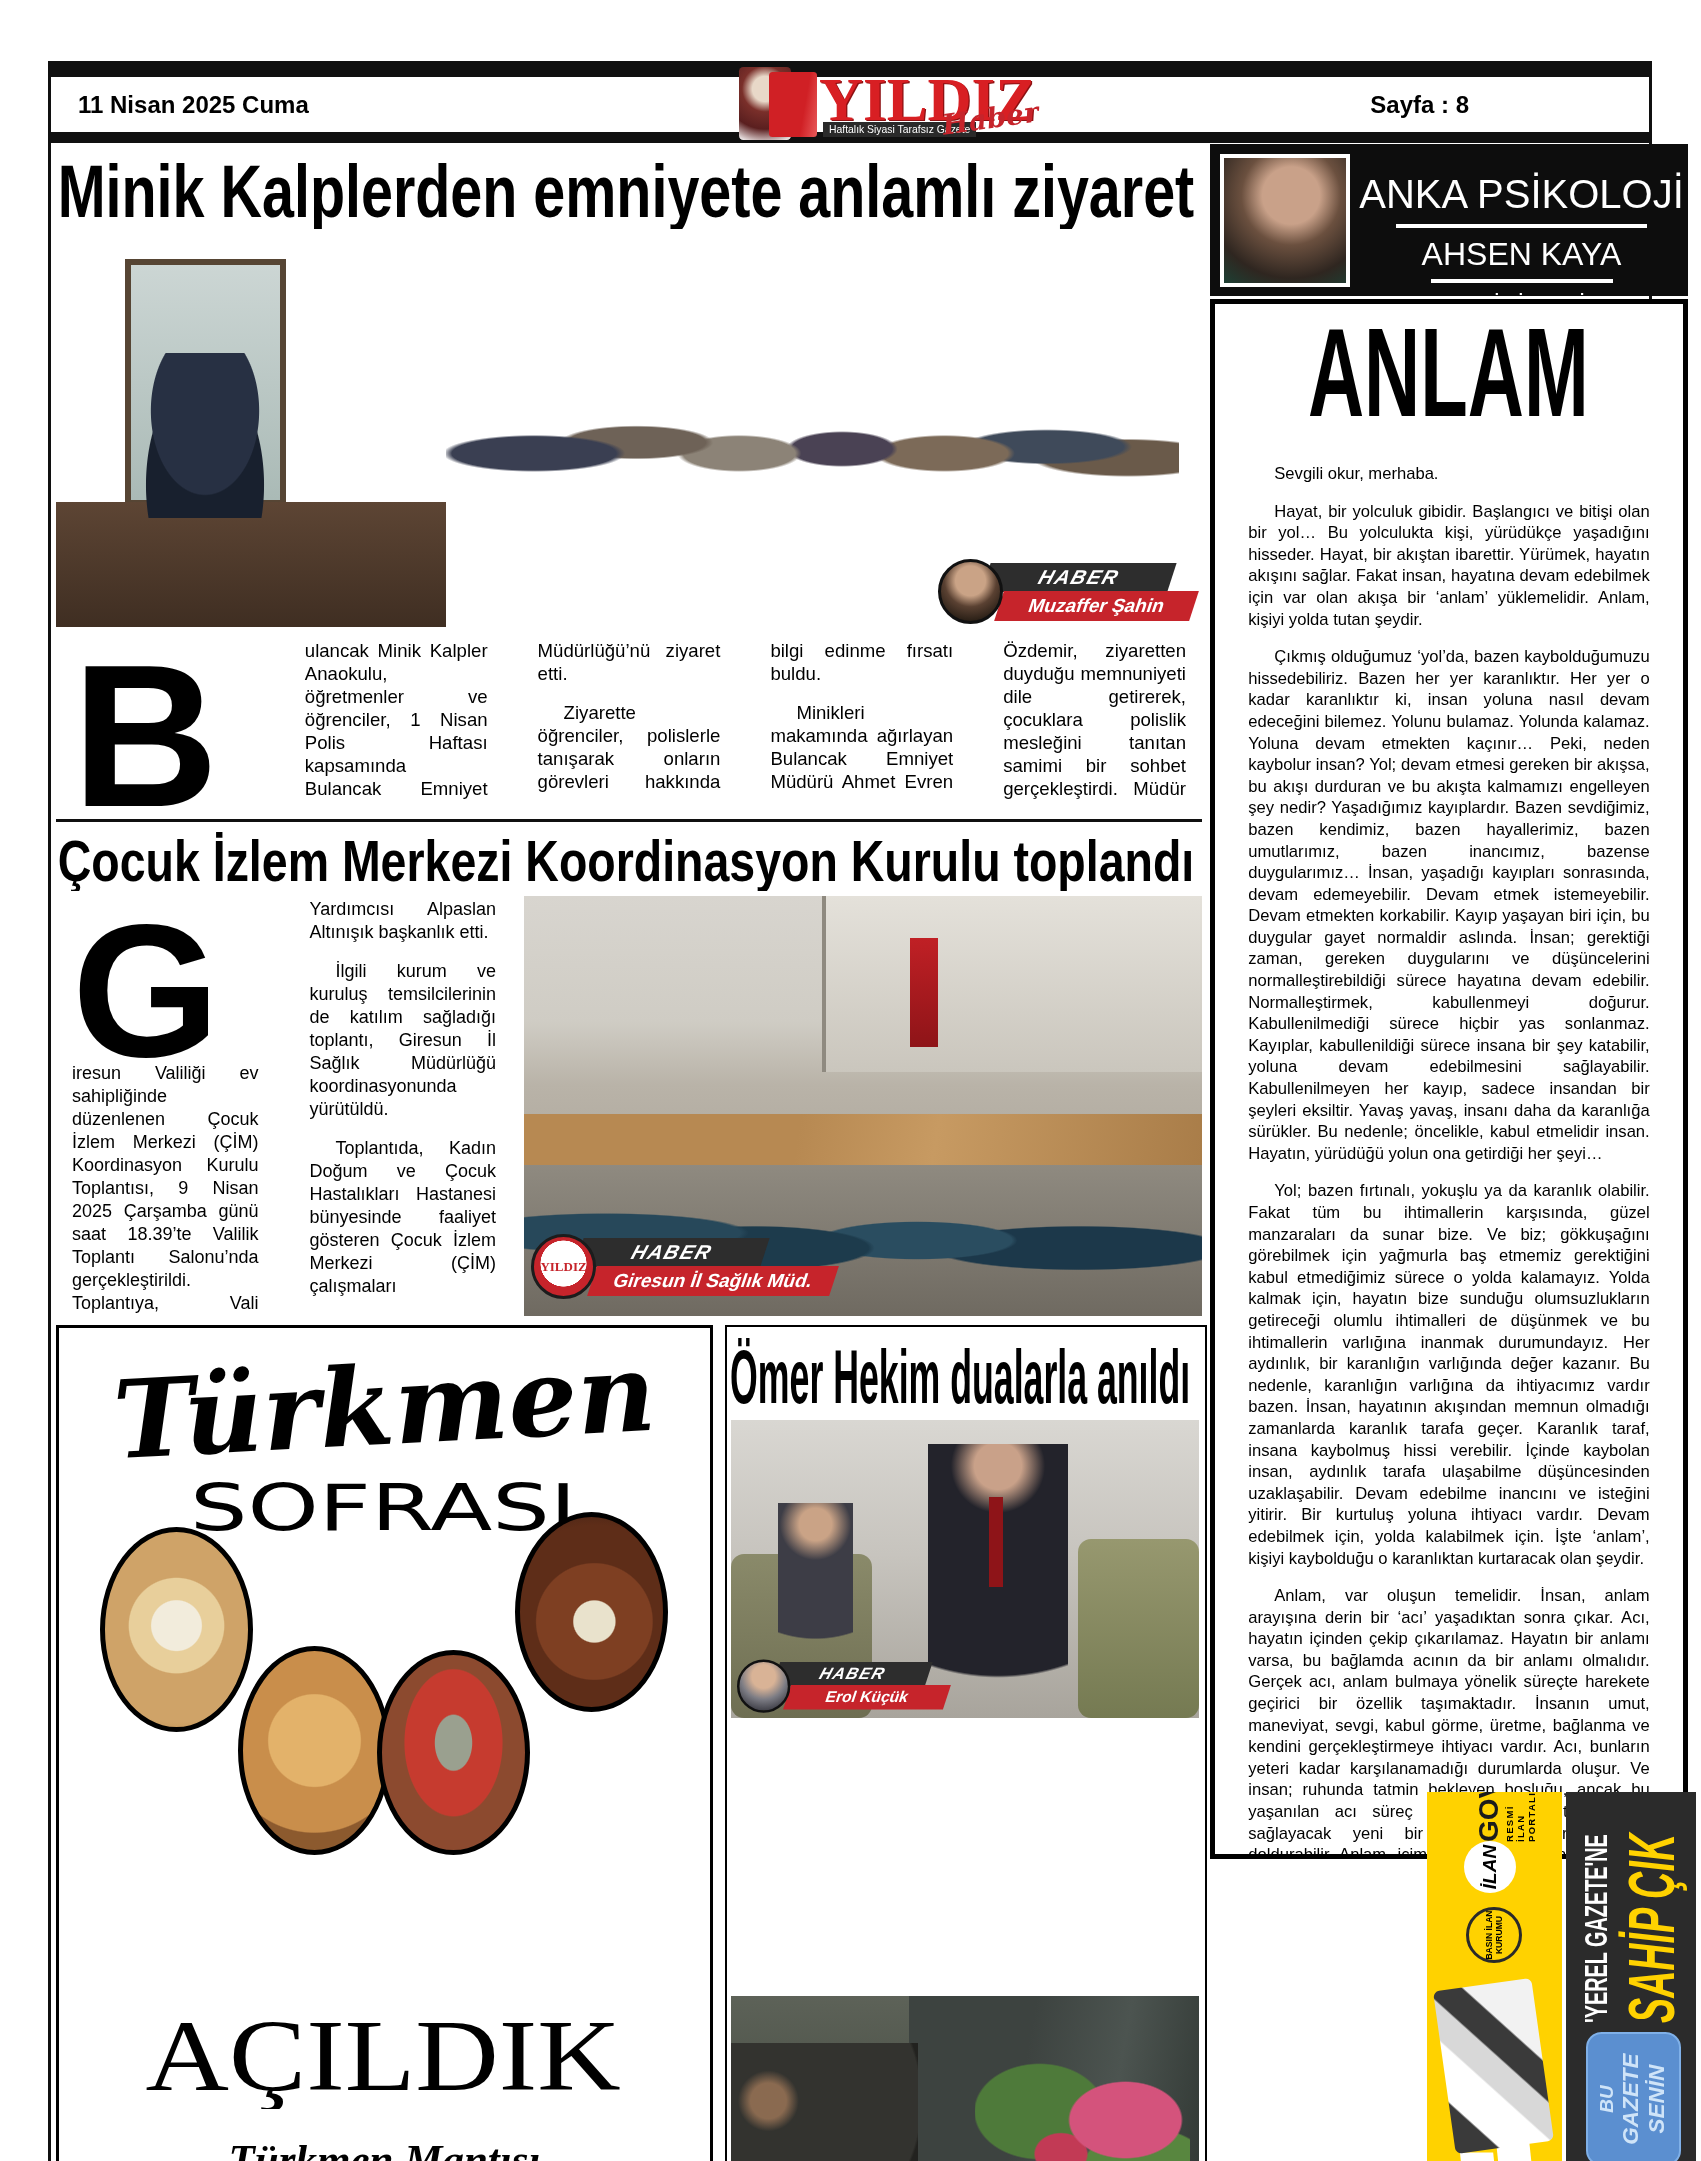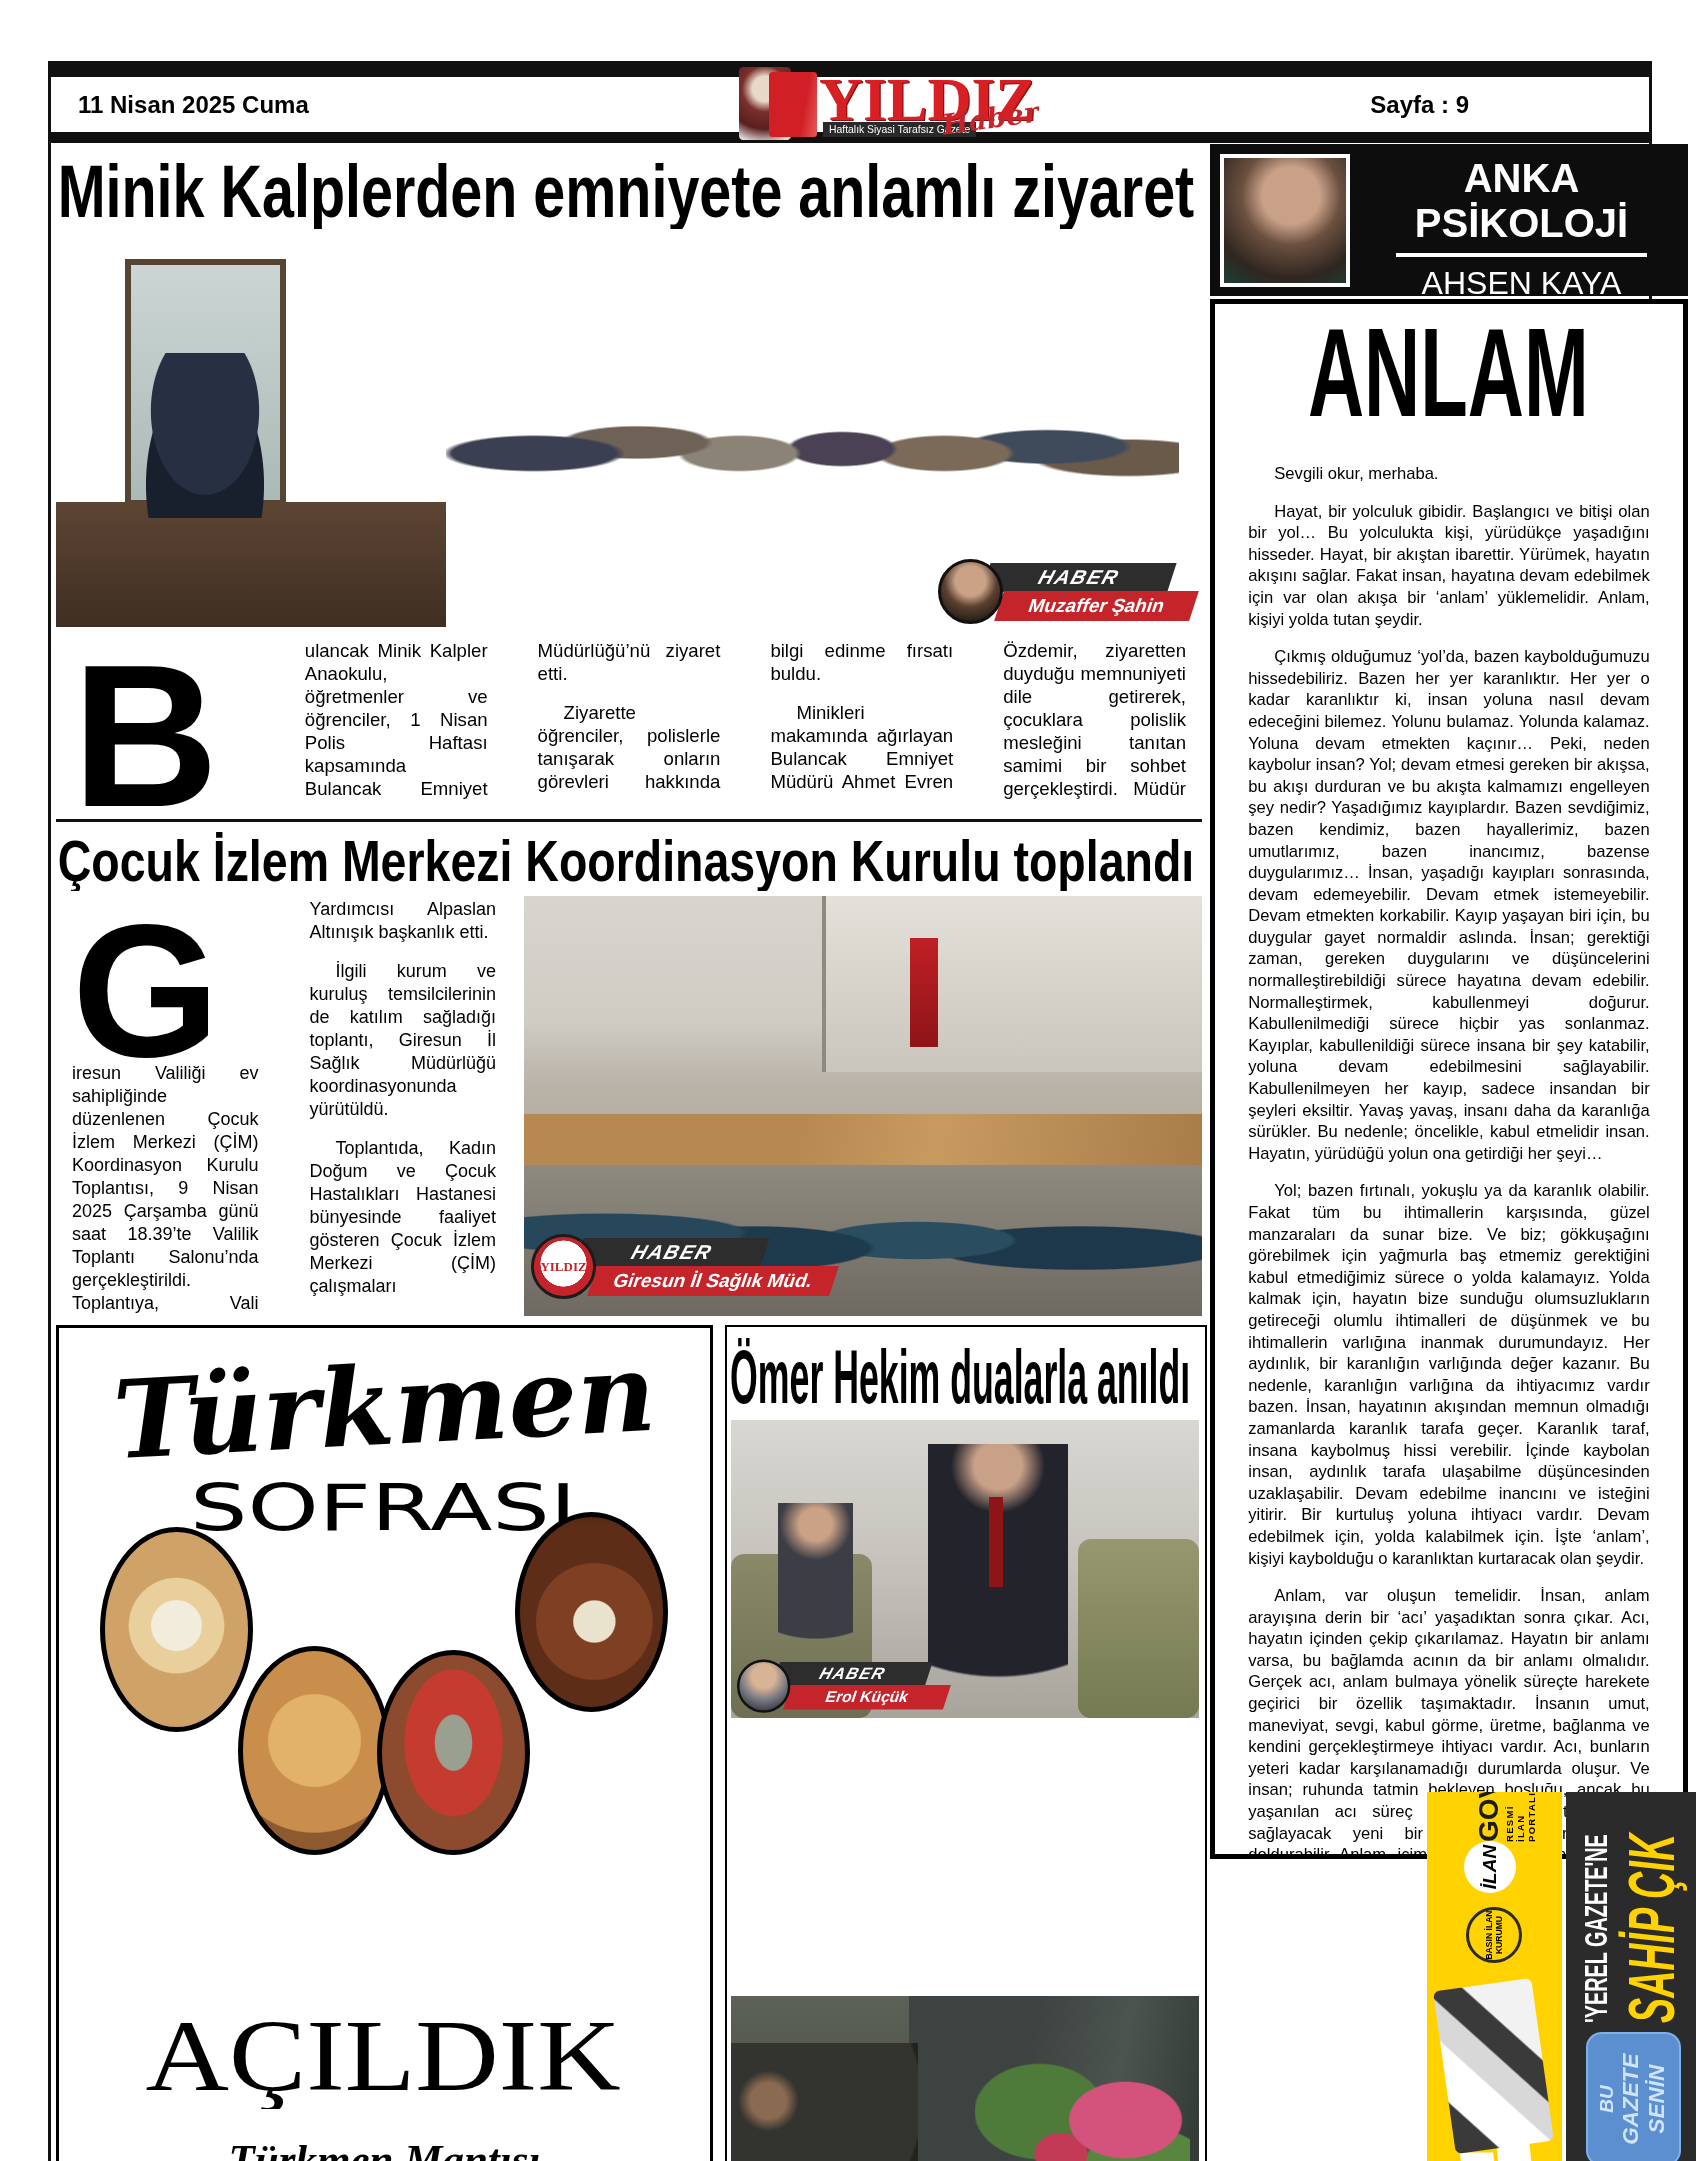--- a/index.html
+++ b/index.html
@@ -29,38 +29,38 @@
 <div class="page">
 
   <div class="abs bar" style="left:48px;top:61px;width:1604px;height:15.6px"></div>
   <div class="abs bar" style="left:48px;top:61px;width:3px;height:2289px"></div>
   <div class="abs bar" style="left:1649px;top:61px;width:3px;height:2289px"></div>
 
   <div class="abs bar" style="left:48px;top:132px;width:1604px;height:11.2px"></div>
 
   <div class="abs" style="left:52px;top:76px;width:1443px;height:55px">
     <div class="abs" style="left:26px;top:14.7px;font-size:24px;font-weight:bold">11 Nisan 2025 Cuma</div>
-    <div class="abs" style="right:26px;top:14.7px;font-size:24px;font-weight:bold">Sayfa : 9</div>
+    <div class="abs" style="right:26px;top:14.7px;font-size:24px;font-weight:bold">Sayfa : 8</div>
     <div class="abs" style="left:687px;top:-8.6px;width:268px;height:73px">
       <span class="blob" style="left:0;top:0;width:52px;height:73px;border-radius:4.3px;background:radial-gradient(circle at 50% 30%,#e8d8c8 0 22%,#7a2f2a 40%,#5a1f1f 70%,#fff)"></span>
       <span class="blob" style="left:30px;top:4.3px;width:48px;height:65px;background:linear-gradient(100deg,#d02025 70%,#e85a5a);border-radius:3.5px"></span>
       <span class="blob" style="left:80px;top:-2.6px;font-family:'Liberation Serif',serif;font-weight:bold;font-size:61px;color:#d81f23;text-shadow:1.3px 1.3px 0 #8c1012">YILDIZ</span>
       <span class="blob" style="left:84px;top:55px;background:#2a2a2a;color:#fff;font-size:10.4px;padding:1.7px 6px">Haftalık Siyasi Tarafsız Gazete</span>
       <span class="blob" style="left:203px;top:35px;font-family:'DejaVu Serif',serif;font-style:italic;font-weight:bold;font-size:28px;color:#c6242b;transform:rotate(-8deg)">Haber</span>
     </div>
   </div>
 
   <svg class="abs" style="left:56px;top:149px" width="1143" height="80" viewBox="0 0 2645 185">
     <text x="4" y="158" font-family="Liberation Sans, sans-serif" font-weight="bold" font-size="172" textLength="2630" lengthAdjust="spacingAndGlyphs">Minik Kalplerden emniyete anlamlı ziyaret</text>
   </svg>
 
   <div class="abs" style="left:1210px;top:144px;width:478px;height:152px;background:#0d0d0d">
     <div class="abs" style="left:9.5px;top:9.5px;width:130px;height:133px;border:4.3px solid #fff;box-sizing:border-box;background:radial-gradient(circle at 55% 30%,#c9a189 0 26%,#6b503f 45%,#2f2620 75%,#1d4034)"></div>
     <div class="abs" style="left:147px;top:0;width:329px;height:152px;color:#fff;text-align:center">
-      <div style="margin-top:12px;font-size:40px;font-weight:bold">ANKA PSİKOLOJİ</div>
+      <div style="margin-top:28px;font-size:40px;font-weight:normal">ANKA PSİKOLOJİ</div>
       <div style="margin:7px auto 0;width:251px;height:4.3px;background:#fff"></div>
       <div style="margin-top:7.8px;font-size:32px">AHSEN KAYA</div>
       <div style="margin:6px auto 0;width:182px;height:3.5px;background:#fff"></div>
       <div style="margin-top:9.5px;font-size:24px">UZMAN KLİNİK PSİKOLOG</div>
       <div style="margin-top:10.4px;font-size:20px">Telefon - 0540 201 21 10</div>
     </div>
   </div>
 
   <div class="ph" style="left:56px;top:236px;width:1146px;height:391px;background:linear-gradient(180deg,#8f8option 0,#948a7c 0%,#9a9083 26%,#8a7a64 48%,#76604a 70%,#5e4a38 100%)">
     <i class="blob" style="left:6%;top:6%;width:13%;height:60%;background:linear-gradient(#ccd6d4,#aabab6);border:6px solid #564534"></i>

